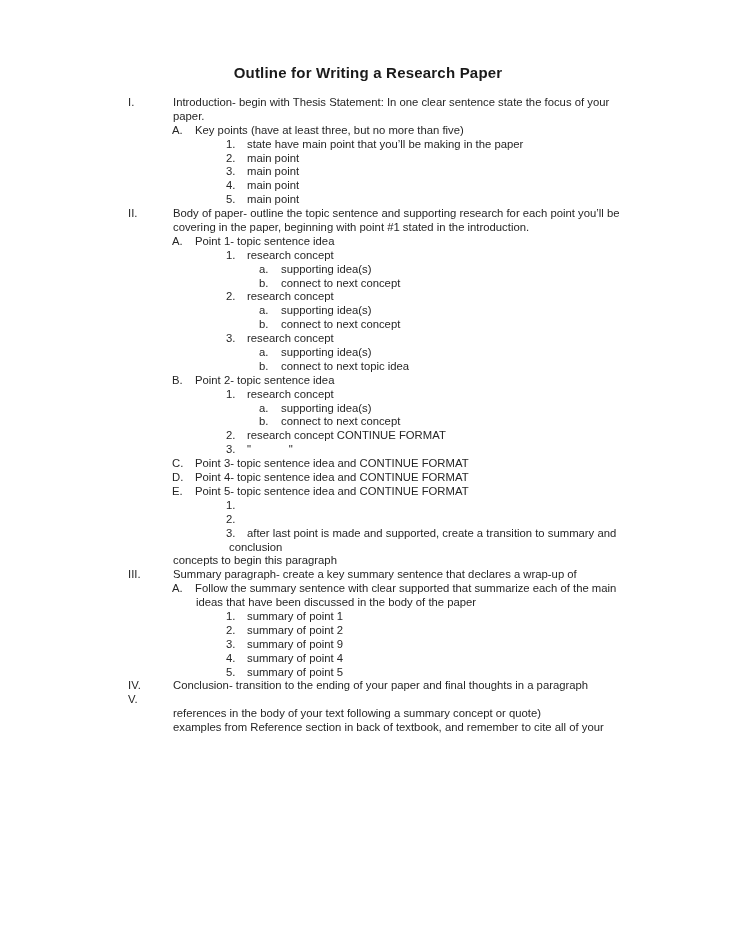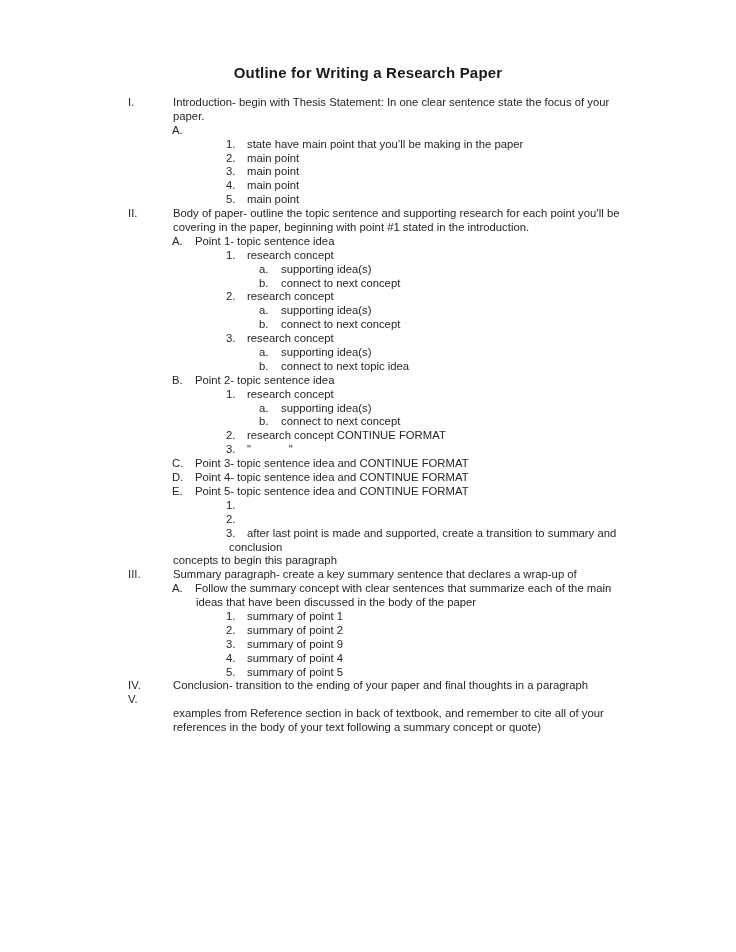--- a/index.html
+++ b/index.html
@@ -52,21 +52,21 @@
 </style>
 </head>
 <body>
 
 <div class="page">
   <h1 class="title">Outline for Writing a Research Paper</h1>
 
   <div class="outline" id="outline-rows">
       <div class="row lv-roman"><span class="m">I.</span><span class="t">Introduction- begin with Thesis Statement: In one clear sentence state the focus of your</span></div>
       <div class="row lv-cont-roman"><span class="m"></span><span class="t">paper.</span></div>
-      <div class="row lv-alpha"><span class="m">A.</span></div>
+      <div class="row lv-alpha"><span class="m">A.</span><span class="t">Key points (have at least three, but no more than five)</span></div>
       <div class="row lv-num"><span class="m">1.</span><span class="t">state have main point that you’ll be making in the paper</span></div>
       <div class="row lv-num"><span class="m">2.</span><span class="t">main point</span></div>
       <div class="row lv-num"><span class="m">3.</span><span class="t">main point</span></div>
       <div class="row lv-num"><span class="m">4.</span><span class="t">main point</span></div>
       <div class="row lv-num"><span class="m">5.</span><span class="t">main point</span></div>
       <div class="row lv-roman"><span class="m">II.</span><span class="t">Body of paper- outline the topic sentence and supporting research for each point you’ll be</span></div>
       <div class="row lv-cont-roman"><span class="m"></span><span class="t">covering in the paper, beginning with point #1 stated in the introduction.</span></div>
       <div class="row lv-alpha"><span class="m">A.</span><span class="t">Point 1- topic sentence idea</span></div>
       <div class="row lv-num"><span class="m">1.</span><span class="t">research concept</span></div>
       <div class="row lv-sub"><span class="m">a.</span><span class="t">supporting idea(s)</span></div>
@@ -85,25 +85,25 @@
       <div class="row lv-num"><span class="m">3.</span><span class="t">"            "</span></div>
       <div class="row lv-alpha"><span class="m">C.</span><span class="t">Point 3- topic sentence idea and CONTINUE FORMAT</span></div>
       <div class="row lv-alpha"><span class="m">D.</span><span class="t">Point 4- topic sentence idea and CONTINUE FORMAT</span></div>
       <div class="row lv-alpha"><span class="m">E.</span><span class="t">Point 5- topic sentence idea and CONTINUE FORMAT</span></div>
       <div class="row lv-num"><span class="m">1.</span><span class="t"></span></div>
       <div class="row lv-num"><span class="m">2.</span><span class="t"></span></div>
       <div class="row lv-num"><span class="m">3.</span><span class="t">after last point is made and supported, create a transition to summary and</span></div>
       <div class="row lv-cont-num"><span class="m"></span><span class="t">conclusion</span></div>
       <div class="row lv-cont-roman"><span class="m"></span><span class="t">concepts to begin this paragraph</span></div>
       <div class="row lv-roman"><span class="m">III.</span><span class="t">Summary paragraph- create a key summary sentence that declares a wrap-up of</span></div>
-      <div class="row lv-alpha"><span class="m">A.</span><span class="t">Follow the summary concept with clear sentences that summarize each of the main</span></div>
+      <div class="row lv-alpha"><span class="m">A.</span><span class="t">Follow the summary sentence with clear supported that summarize each of the main</span></div>
       <div class="row lv-cont-alpha"><span class="m"></span><span class="t">ideas that have been discussed in the body of the paper</span></div>
       <div class="row lv-num"><span class="m">1.</span><span class="t">summary of point 1</span></div>
       <div class="row lv-num"><span class="m">2.</span><span class="t">summary of point 2</span></div>
       <div class="row lv-num"><span class="m">3.</span><span class="t">summary of point 9</span></div>
       <div class="row lv-num"><span class="m">4.</span><span class="t">summary of point 4</span></div>
       <div class="row lv-num"><span class="m">5.</span><span class="t">summary of point 5</span></div>
       <div class="row lv-roman"><span class="m">IV.</span><span class="t">Conclusion- transition to the ending of your paper and final thoughts in a paragraph</span></div>
       <div class="row lv-roman"><span class="m">V.</span></div>
+      <div class="row lv-cont-roman"><span class="m"></span><span class="t">references in the body of your text following a summary concept or quote)</span></div>
       <div class="row lv-cont-roman"><span class="m"></span><span class="t">examples from Reference section in back of textbook, and remember to cite all of your</span></div>
-      <div class="row lv-cont-roman"><span class="m"></span><span class="t">references in the body of your text following a summary concept or quote)</span></div>
     </div>
 </div>
 
 </body></html>

